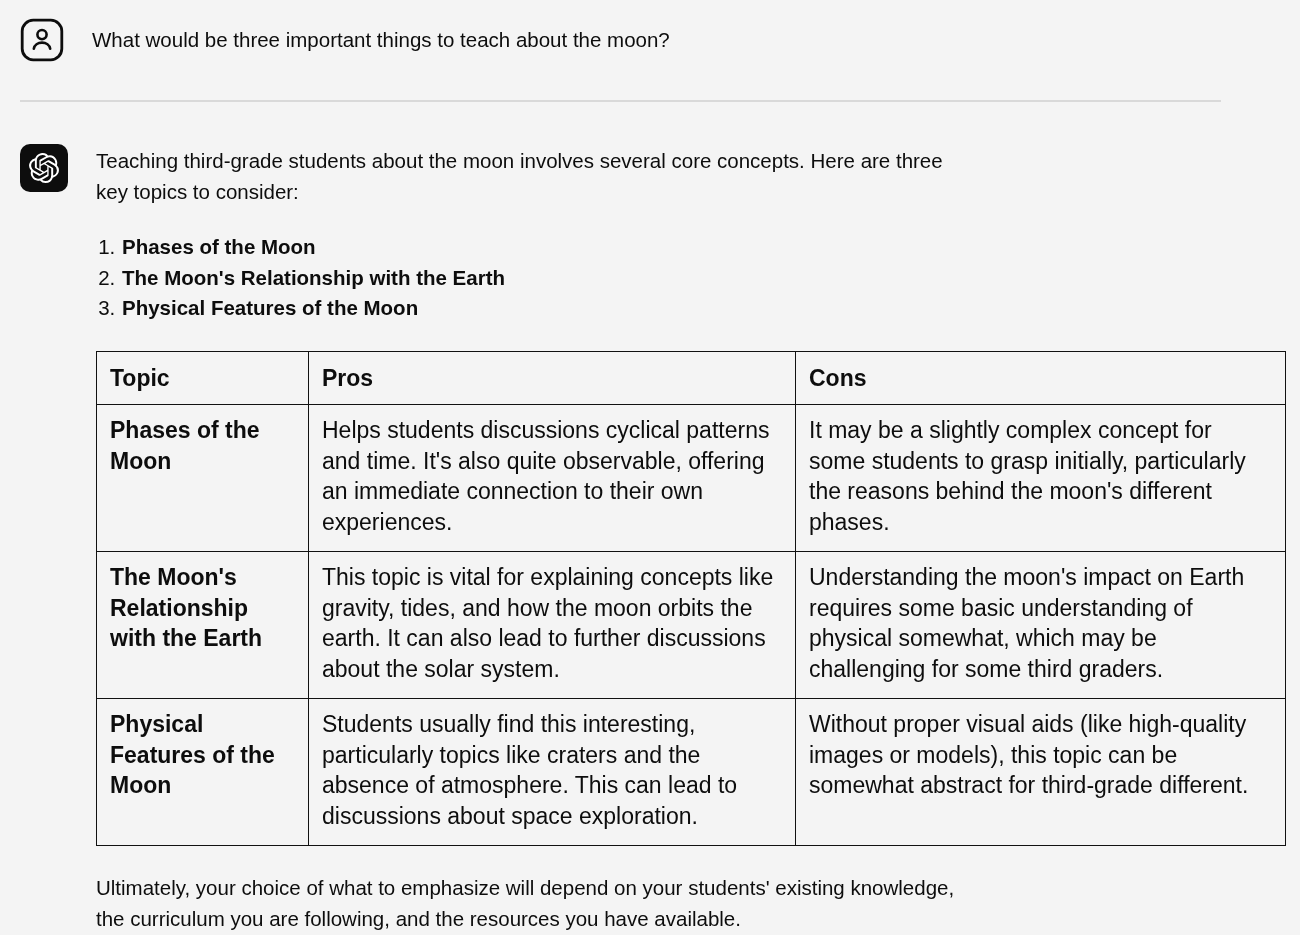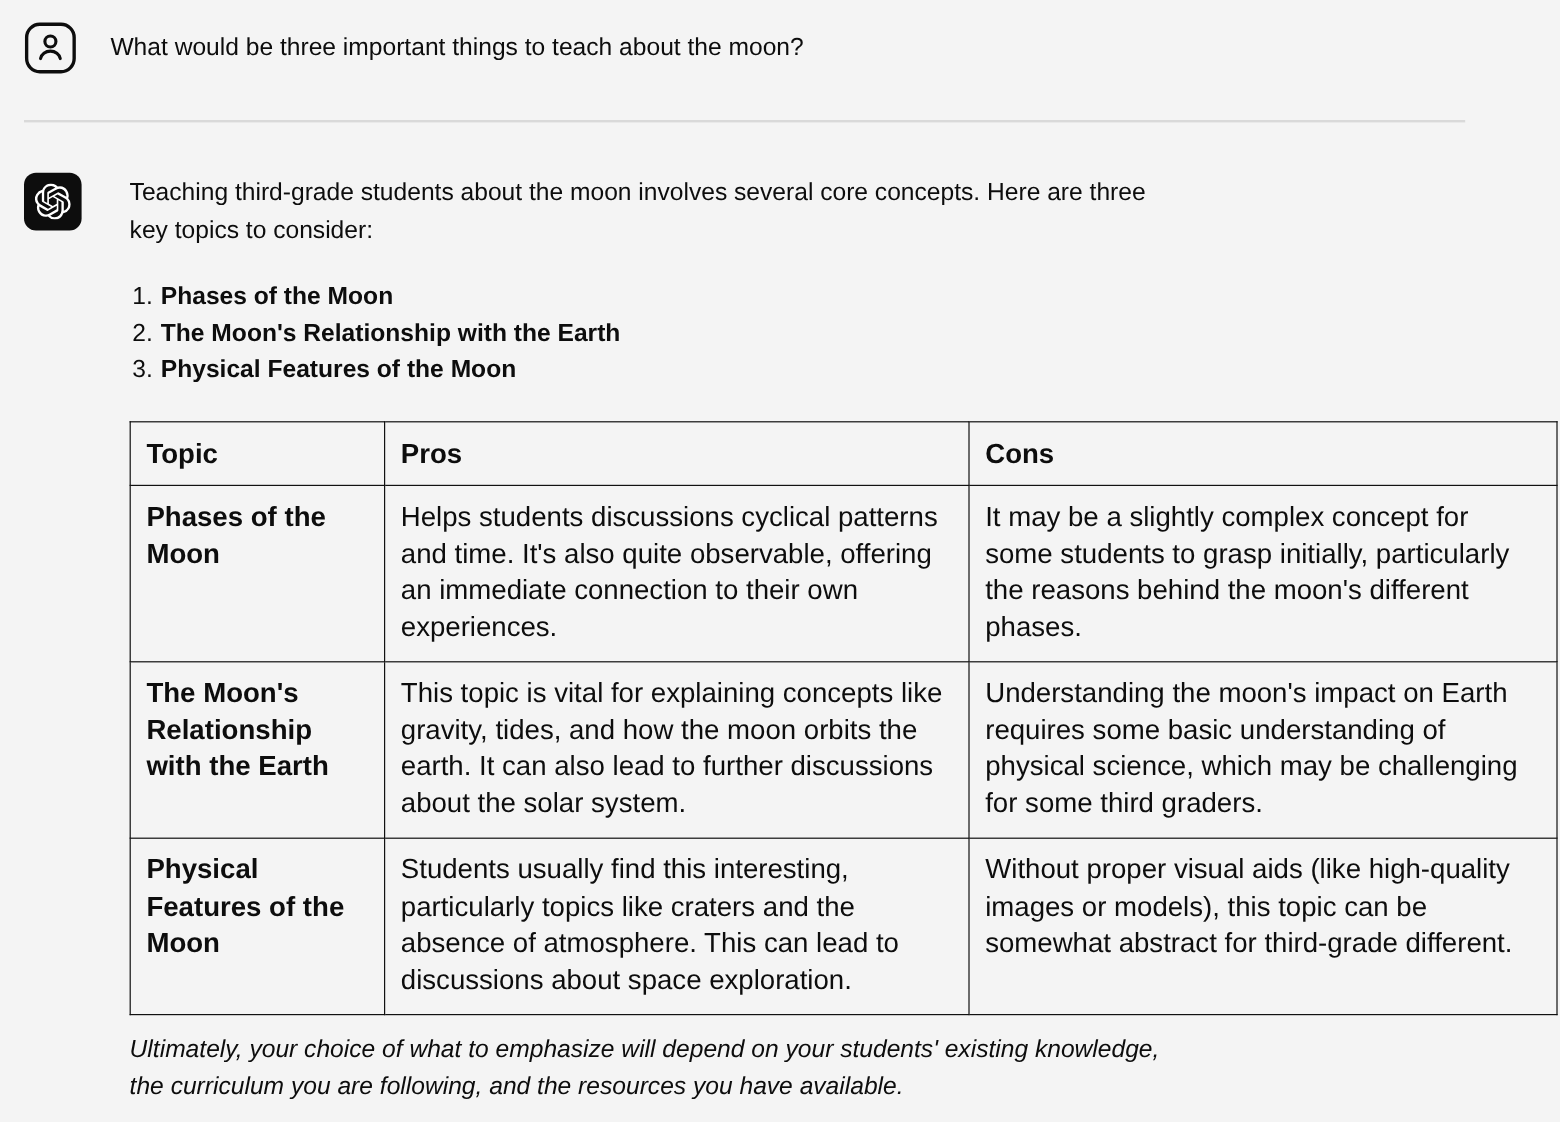--- a/index.html
+++ b/index.html
@@ -14,21 +14,21 @@
     min-height: 935px;
     box-sizing: border-box;
     padding: 18px 19px 12px 20px;
     background: #f4f4f4;
   }
   .msg {
     display: flex;
     align-items: flex-start;
   }
   .msg.user { gap: 28px; }
-  .msg.assistant { gap: 40px; margin-top: 42px; }
+  .msg.assistant { gap: 28px; margin-top: 42px; }
   .avatar { flex: 0 0 auto; }
   .user-avatar { width: 44px; height: 44px; }
   .user-avatar svg { display: block; width: 44px; height: 44px; }
   .assistant-avatar {
     width: 48px;
     height: 48px;
     border-radius: 10px;
     background: #0d0d0d;
     display: flex;
     align-items: center;
@@ -79,21 +79,21 @@
   }
   .pros-cons-table th {
     font-weight: 700;
     padding-top: 11px;
     padding-bottom: 11px;
   }
   .topic-cell { font-weight: 700; }
   .col-topic { width: 212px; }
   .col-pros  { width: 487px; }
   .col-cons  { width: 490px; }
-  .outro { margin-top: 14px; font-style: italic; }
+  .outro { margin-top: 27px; }
 </style>
 </head>
 <body>
 
 <div class="page">
 
   <div class="msg user">
     <div class="avatar user-avatar">
       <svg viewBox="0 0 44 44" fill="none" xmlns="http://www.w3.org/2000/svg">
         <rect x="2.2" y="2.2" width="39.6" height="39.6" rx="11" stroke="#0d0d0d" stroke-width="2.8" fill="none"></rect>
@@ -138,21 +138,21 @@
         </thead>
         <tbody>
           <tr>
             <td class="topic-cell">Phases of the Moon</td>
             <td>Helps students discussions cyclical patterns and time. It's also quite observable, offering an immediate connection to their own experiences.</td>
             <td>It may be a slightly complex concept for some students to grasp initially, particularly the reasons behind the moon's different phases.</td>
           </tr>
           <tr>
             <td class="topic-cell">The Moon's Relationship with the Earth</td>
             <td>This topic is vital for explaining concepts like gravity, tides, and how the moon orbits the earth. It can also lead to further discussions about the solar system.</td>
-            <td>Understanding the moon's impact on Earth requires some basic understanding of physical science, which may be challenging for some third graders.</td>
+            <td>Understanding the moon's impact on Earth requires some basic understanding of physical somewhat, which may be challenging for some third graders.</td>
           </tr>
           <tr>
             <td class="topic-cell">Physical Features of the Moon</td>
             <td>Students usually find this interesting, particularly topics like craters and the absence of atmosphere. This can lead to discussions about space exploration.</td>
             <td>Without proper visual aids (like high-quality images or models), this topic can be somewhat abstract for third-grade different.</td>
           </tr>
         </tbody>
       </table>
 
       <p class="para outro">Ultimately, your choice of what to emphasize will depend on your students' existing knowledge, the curriculum you are following, and the resources you have available.</p>

